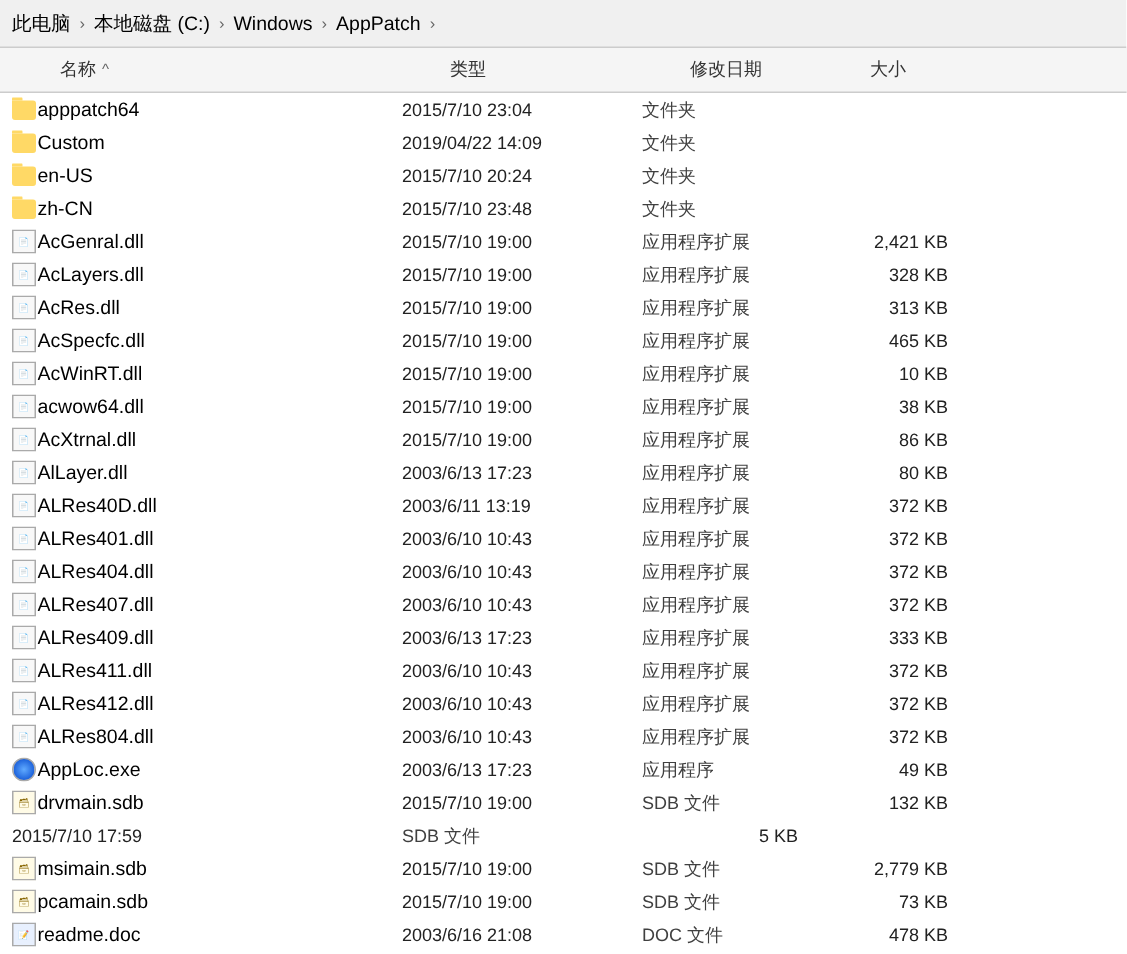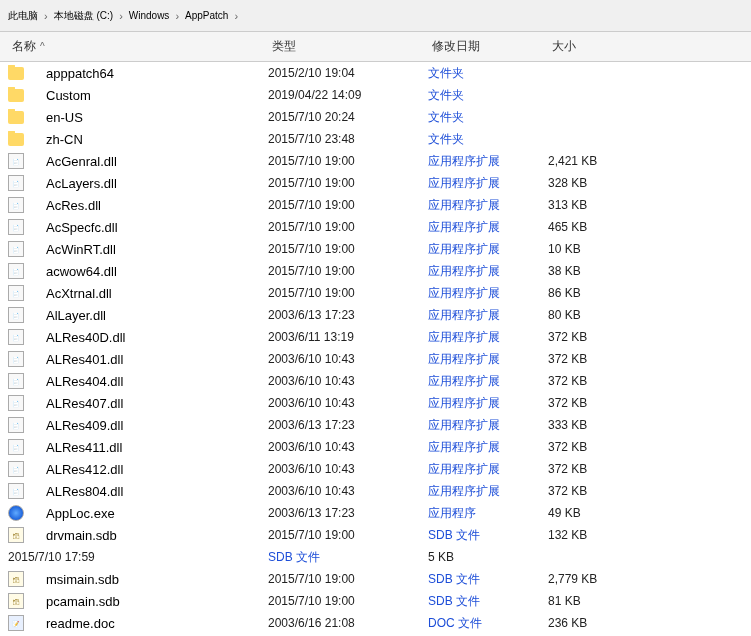--- a/index.html
+++ b/index.html
@@ -18,21 +18,21 @@
       display: flex;
       align-items: center;
       padding: 4px 8px;
       background: #f0f0f0;
       border-bottom: 1px solid #ccc;
       height: 32px;
       gap: 4px;
     }
     .breadcrumb-item {
       color: #000;
-      font-size: 10px;
+      font-size: 13px;
     }
     .breadcrumb-sep {
       color: #666;
       font-size: 11px;
       margin: 0 2px;
     }
 
     
     .file-list-container {
       display: flex;
@@ -50,20 +50,21 @@
       background: #f5f5f5;
       position: sticky;
       top: 0;
       z-index: 10;
     }
     .header-cell {
       font-size: 12px;
       color: #333;
       font-weight: normal;
       padding: 2px 4px;
+      margin-left: 28px;
     }
     .header-cell.name-col {
       display: flex;
       align-items: center;
       gap: 4px;
     }
     .sort-arrow {
       font-size: 10px;
       color: #666;
     }
@@ -73,22 +74,21 @@
       display: grid;
       grid-template-columns: 260px 160px 120px 100px;
       padding: 1px 8px;
       align-items: center;
       height: 22px;
       cursor: default;
     }
 
     .file-name {
       display: flex;
-      align-items: center;
-      gap: 22px;
+      gap: 1px;
       overflow: hidden;
       white-space: nowrap;
     }
     .file-icon {
       width: 16px;
       height: 16px;
       flex-shrink: 0;
       display: inline-flex;
       align-items: center;
       justify-content: center;
@@ -160,25 +160,25 @@
       overflow: hidden;
       text-overflow: ellipsis;
       white-space: nowrap;
     }
     .file-date, .file-type, .file-size {
       font-size: 12px;
       color: #222;
       white-space: nowrap;
     }
     .file-size {
-      text-align: left;
+      text-align: right;
       padding-right: 16px;
     }
     .file-type {
-      color: #1d4ed8;
+      color: #404040;
     }
 
     
     .file-list-container::-webkit-scrollbar {
       width: 14px;
     }
     .file-list-container::-webkit-scrollbar-track {
       background: #f0f0f0;
     }
     .file-list-container::-webkit-scrollbar-thumb {
@@ -214,21 +214,21 @@
   </div>
 
   <div id="file-rows-container">
       <div class="file-row">
     <div class="file-name">
       <span class="file-icon">
             <span class="icon-folder"></span>
           </span>
       <span class="file-name-text">apppatch64</span>
     </div>
-    <div class="file-date">2015/2/10 19:04</div>
+    <div class="file-date">2015/7/10 23:04</div>
     <div class="file-type">文件夹</div>
     <div class="file-size"></div>
   </div>
       <div class="file-row">
     <div class="file-name">
       <span class="file-icon">
             <span class="icon-folder"></span>
           </span>
       <span class="file-name-text">Custom</span>
     </div>
@@ -474,32 +474,32 @@
   </div>
       <div class="file-row">
     <div class="file-name">
       <span class="file-icon">
             <span class="icon-sdb">🗃</span>
           </span>
       <span class="file-name-text">pcamain.sdb</span>
     </div>
     <div class="file-date">2015/7/10 19:00</div>
     <div class="file-type">SDB 文件</div>
-    <div class="file-size">81 KB</div>
+    <div class="file-size">73 KB</div>
   </div>
       <div class="file-row">
     <div class="file-name">
       <span class="file-icon">
             <span class="icon-doc">📝</span>
           </span>
       <span class="file-name-text">readme.doc</span>
     </div>
     <div class="file-date">2003/6/16 21:08</div>
     <div class="file-type">DOC 文件</div>
-    <div class="file-size">236 KB</div>
+    <div class="file-size">478 KB</div>
   </div>
       <div class="file-row">
     
     
     
     
   </div>
     </div>
 </div>
 

